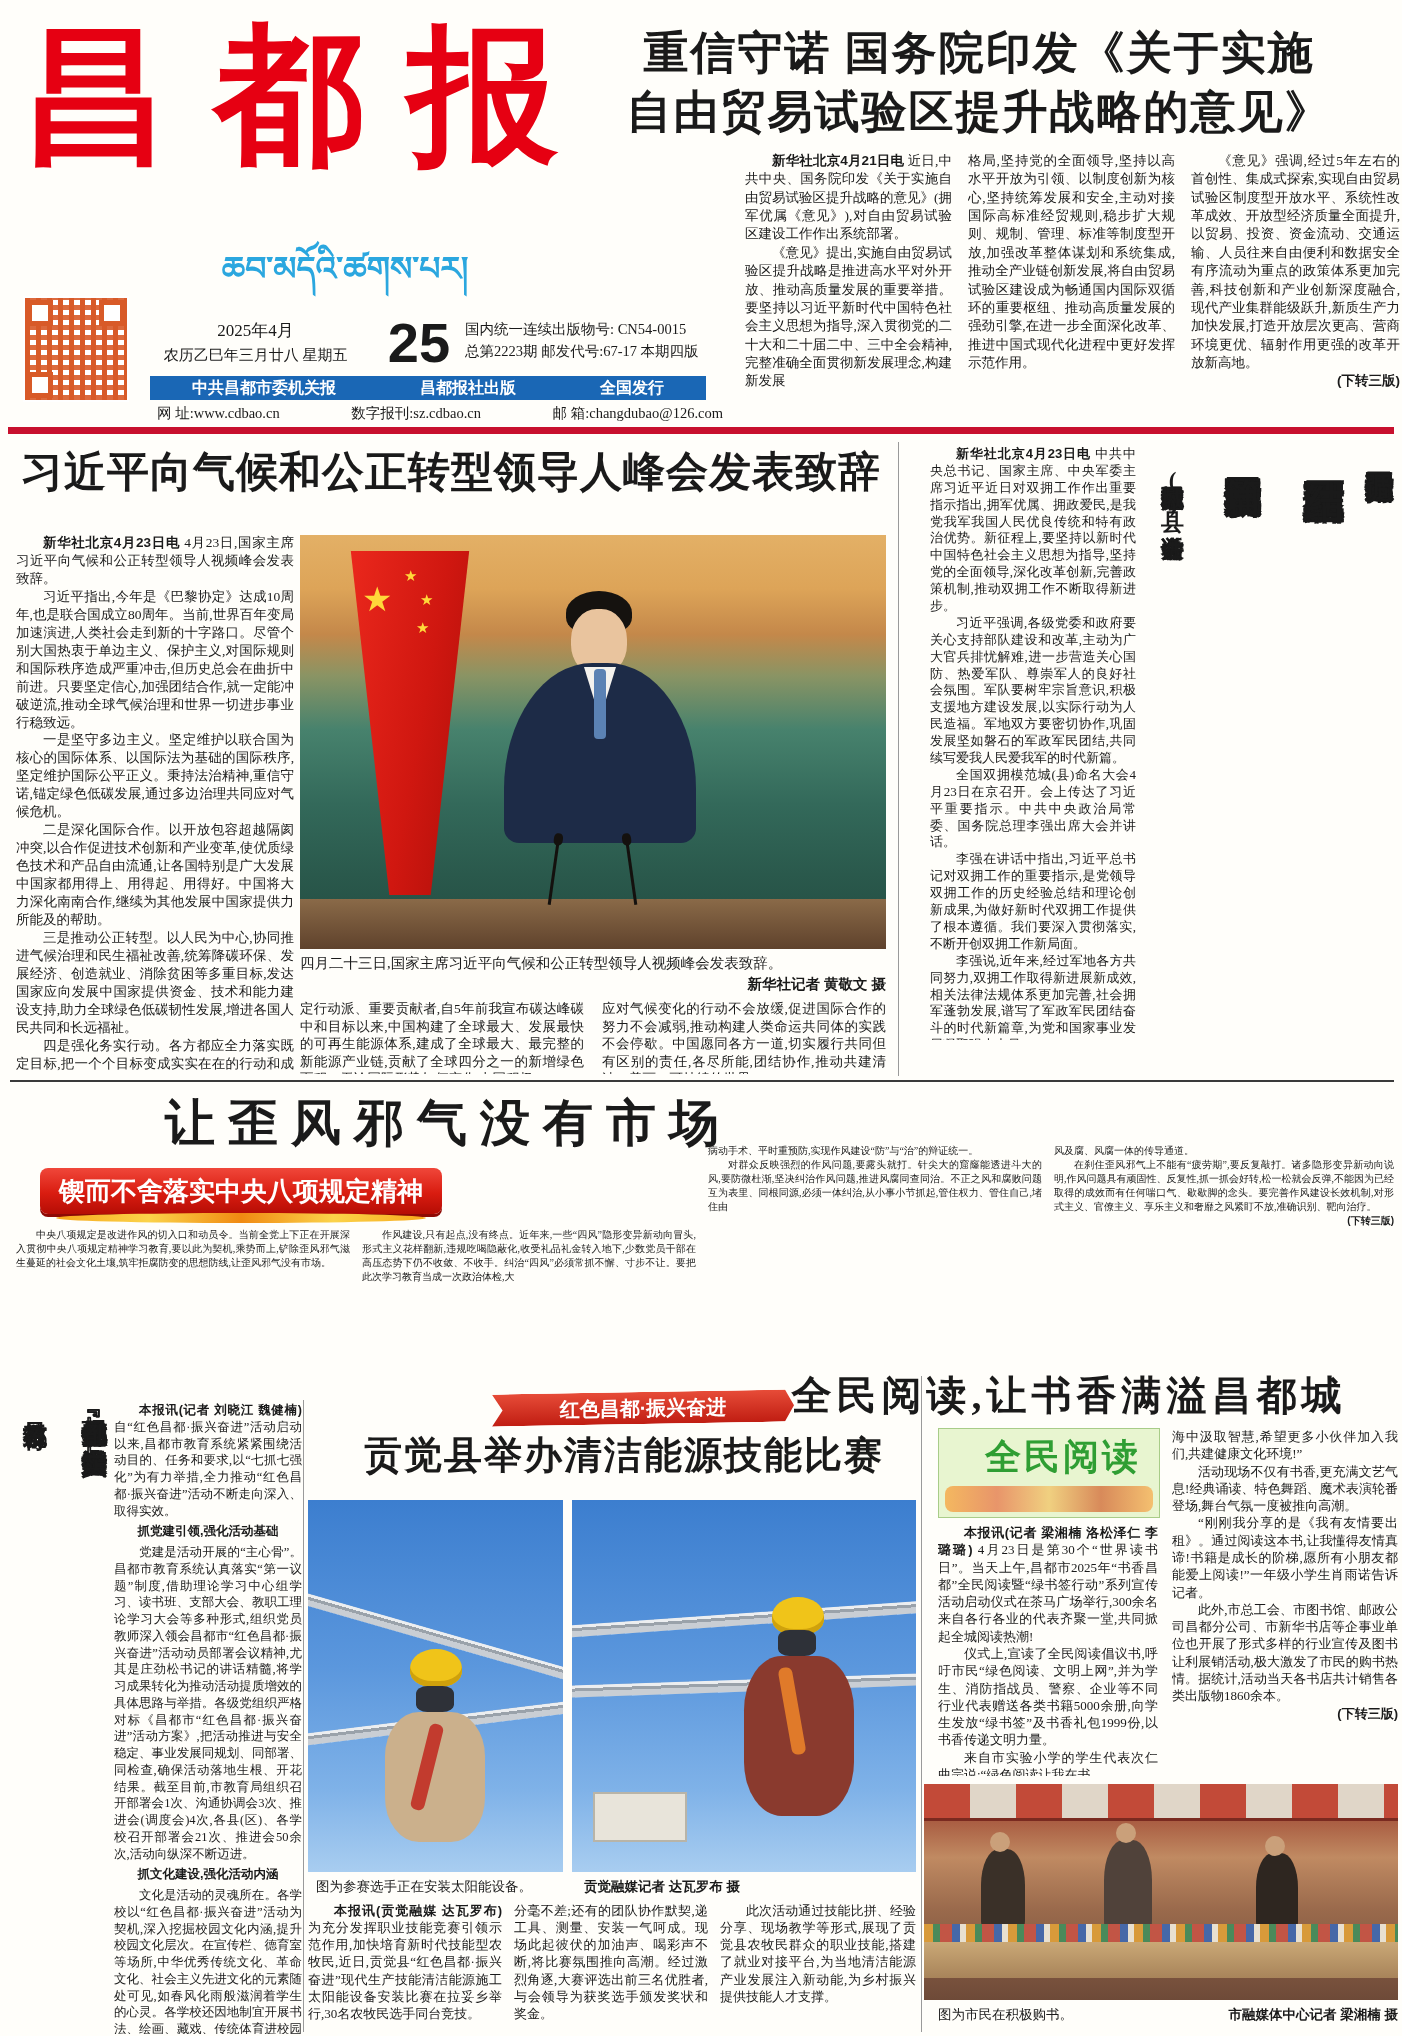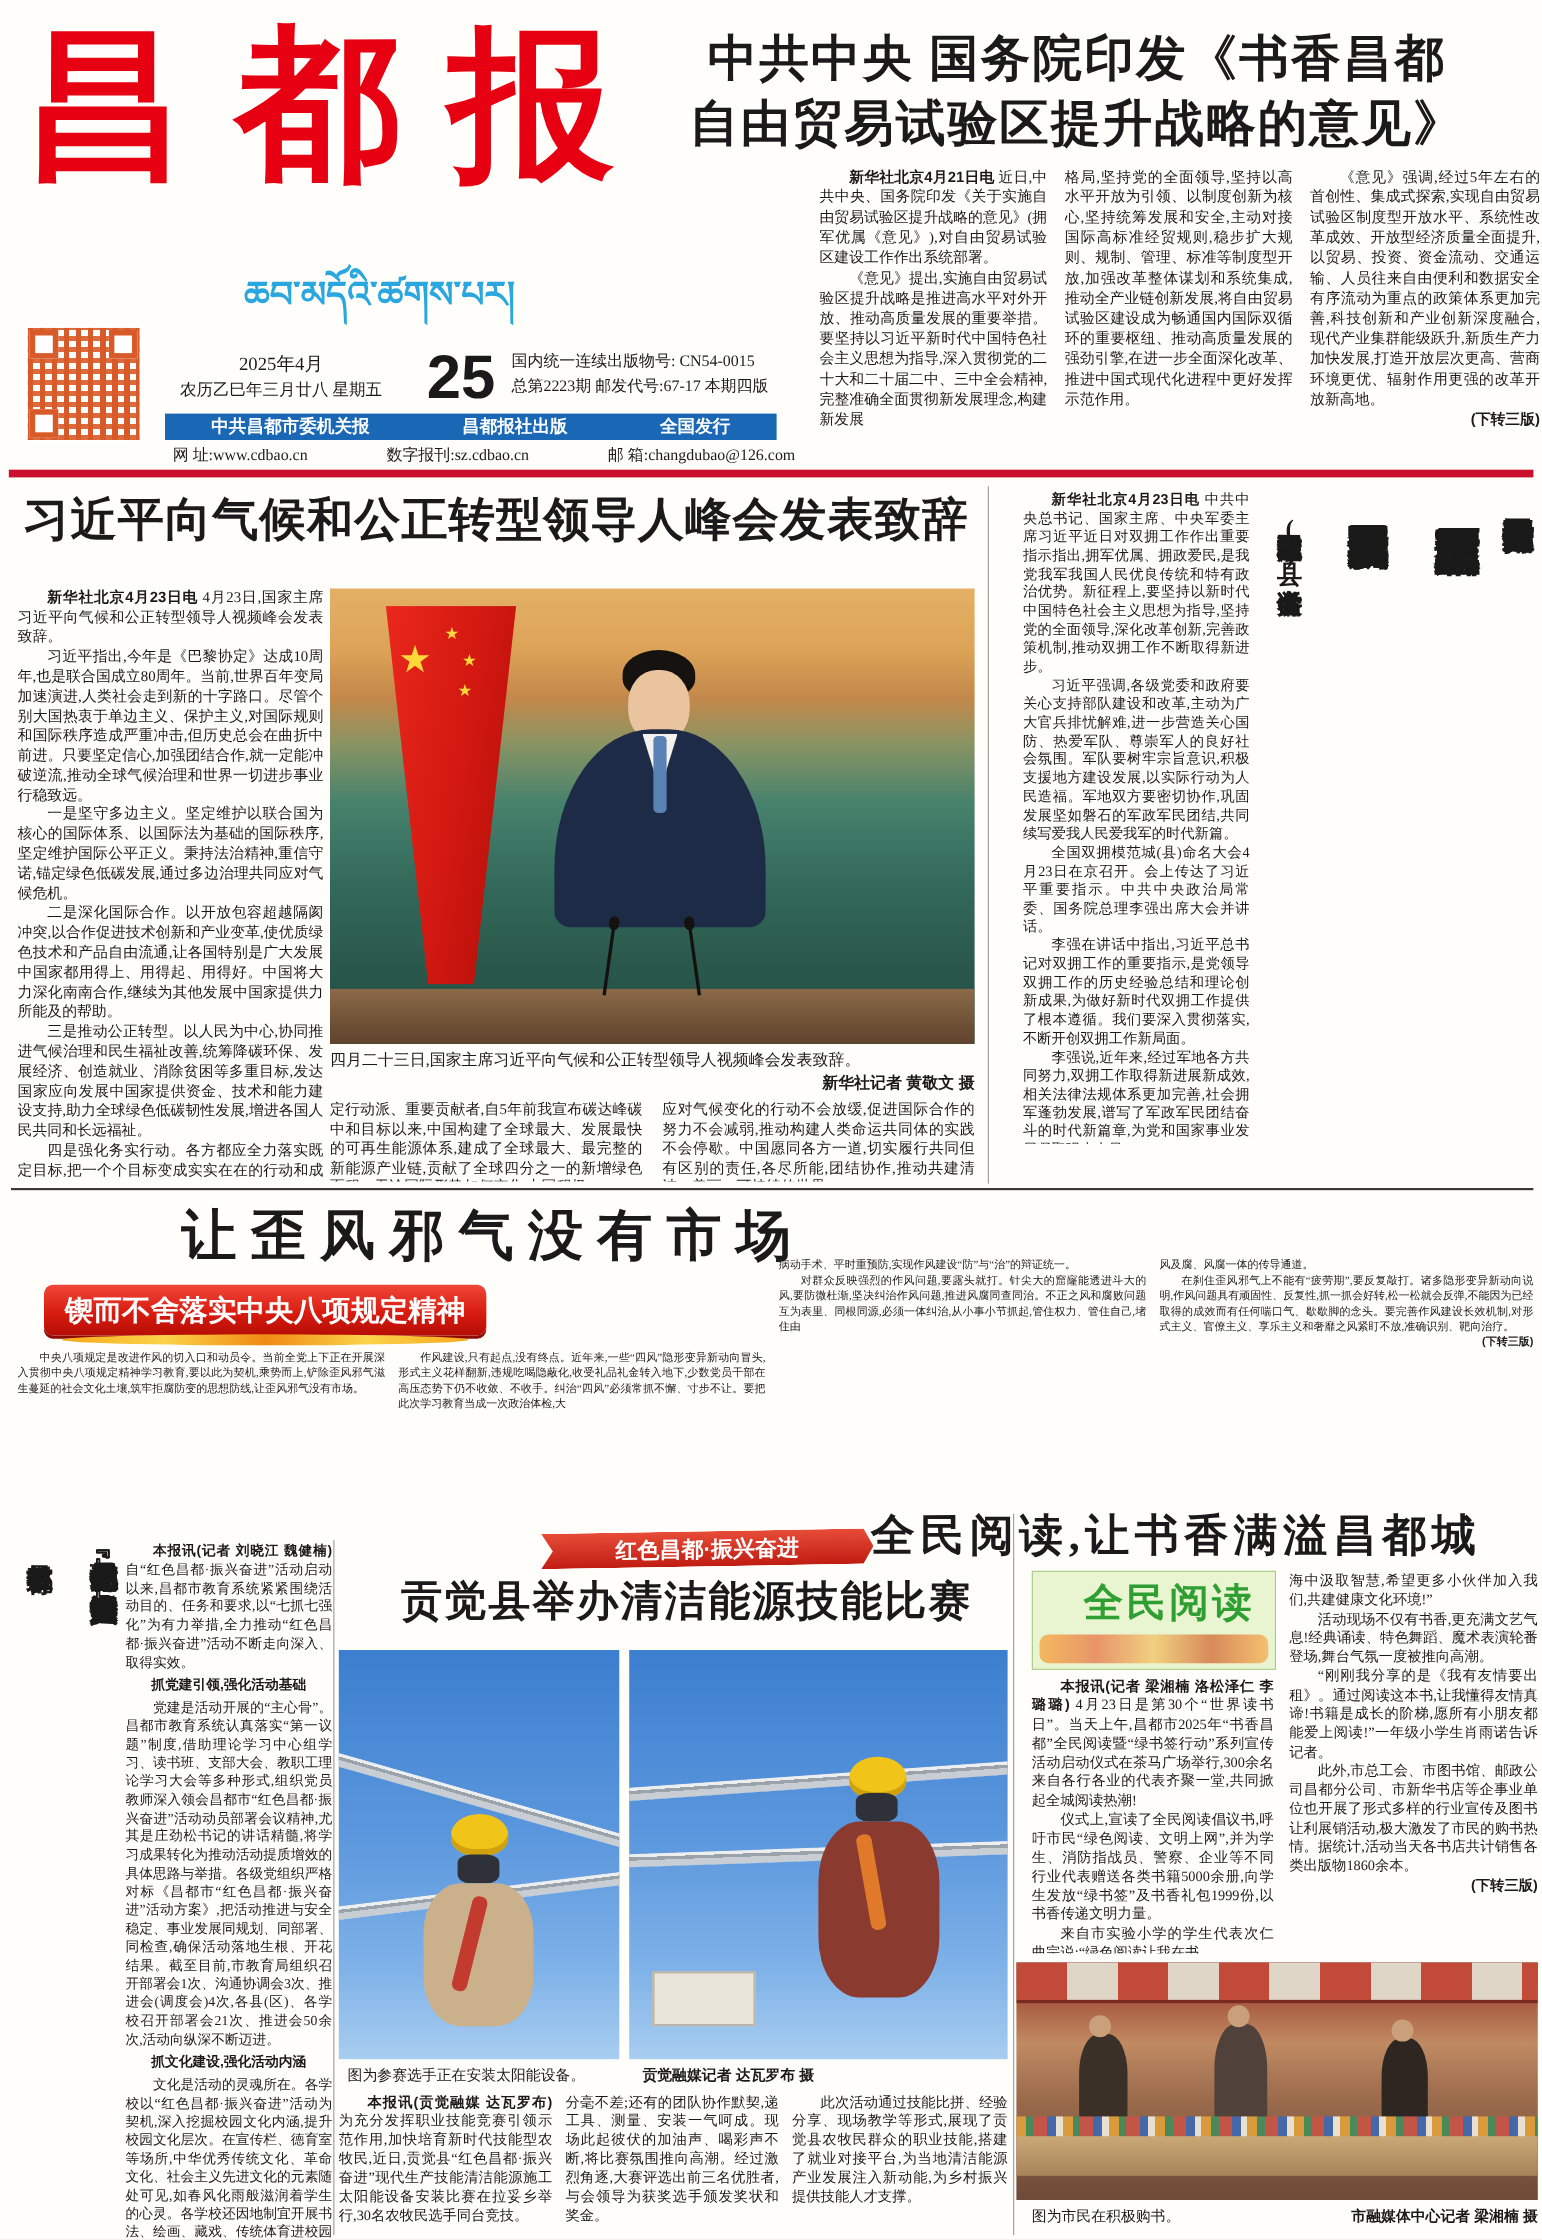--- a/index.html
+++ b/index.html
@@ -177,21 +177,21 @@
     <span>全国发行</span>
   </div>
   <div class="abs contacts">
     <span>网  址:www.cdbao.cn</span>
     <span>数字报刊:sz.cdbao.cn</span>
     <span>邮  箱:changdubao@126.com</span>
   </div>
   <div class="abs redrule"></div>
 
   <div class="abs ftz-head">
-    <div>中共中央 国务院印发《书香昌都</div>
+    <div>重信守诺 国务院印发《关于实施</div>
     <div>自由贸易试验区提升战略的意见》</div>
   </div>
   <div class="abs bodytext ftz-col ftz-c1">
     <p><b class="dateline">新华社北京4月21日电</b>
        <span>近日,中共中央、国务院印发《关于实施自由贸易试验区提升战略的意见》(拥军优属《意见》),对自由贸易试验区建设工作作出系统部署。</span></p>
     <p>《意见》提出,实施自由贸易试验区提升战略是推进高水平对外开放、推动高质量发展的重要举措。要坚持以习近平新时代中国特色社会主义思想为指导,深入贯彻党的二十大和二十届二中、三中全会精神,完整准确全面贯彻新发展理念,构建新发展</p>
   </div>
   <div class="abs bodytext ftz-col ftz-c2">
     <p class="noindent">格局,坚持党的全面领导,坚持以高水平开放为引领、以制度创新为核心,坚持统筹发展和安全,主动对接国际高标准经贸规则,稳步扩大规则、规制、管理、标准等制度型开放,加强改革整体谋划和系统集成,推动全产业链创新发展,将自由贸易试验区建设成为畅通国内国际双循环的重要枢纽、推动高质量发展的强劲引擎,在进一步全面深化改革、推进中国式现代化进程中更好发挥示范作用。</p>
   </div>

